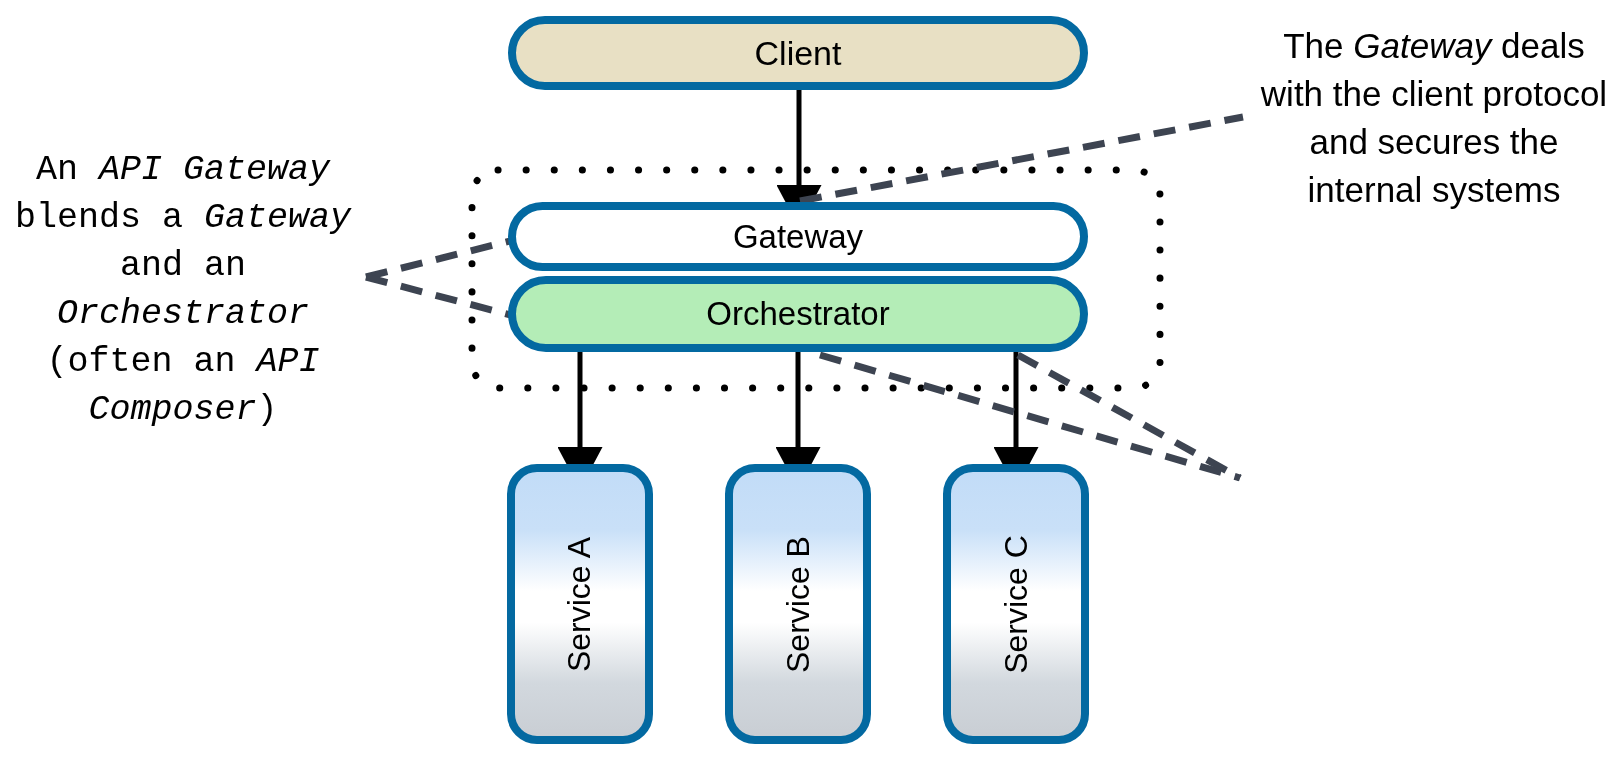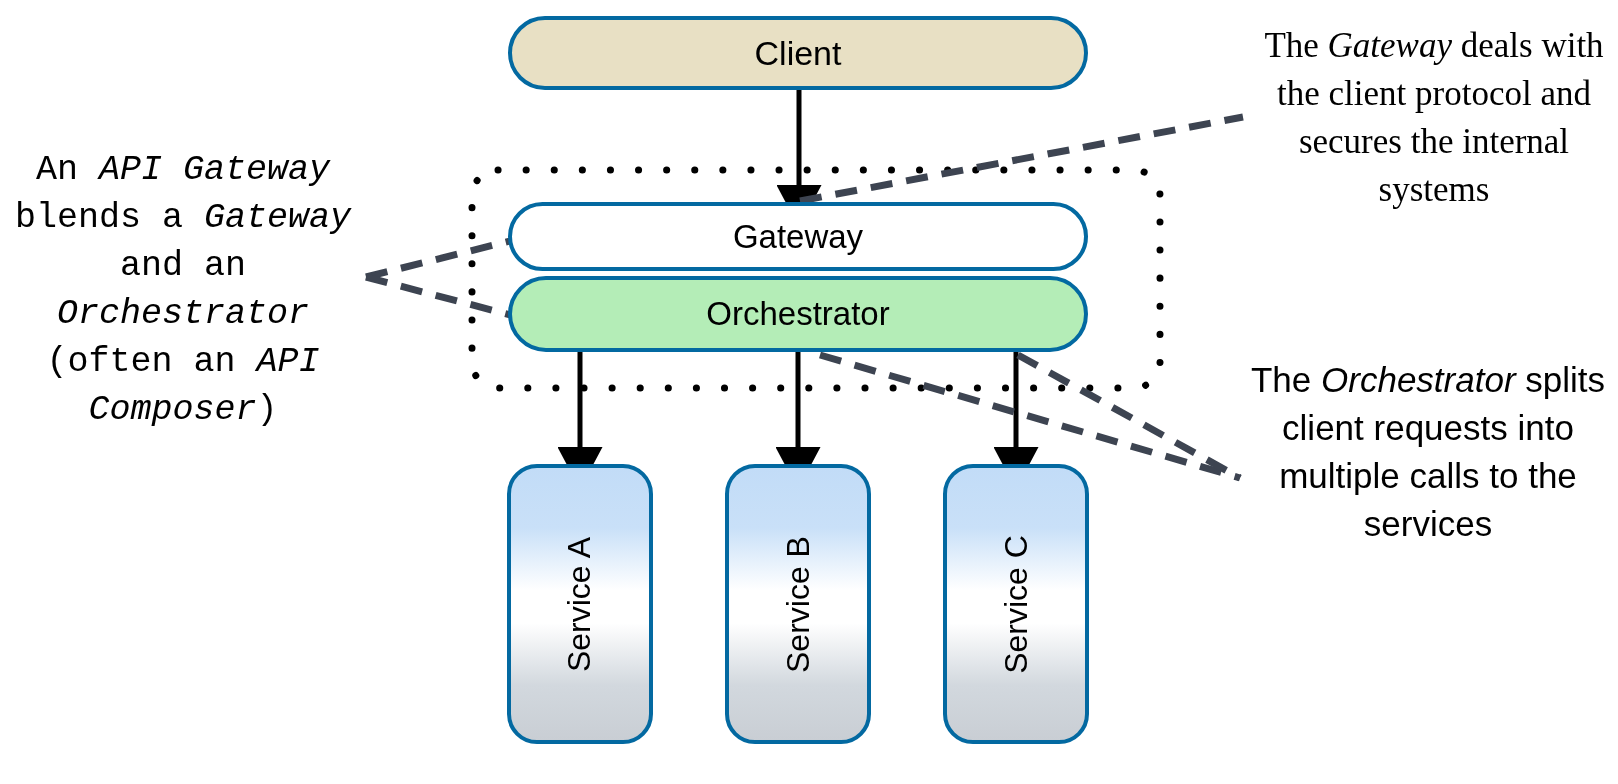--- a/index.html
+++ b/index.html
@@ -23,21 +23,21 @@
     top: 0;
     width: 1618px;
     height: 784px;
     pointer-events: none;
   }
 
   
   .node {
     position: absolute;
     box-sizing: border-box;
-    border: 4px solid #0369a1;
+    border: 8px solid #0369a1;
     display: flex;
     align-items: center;
     justify-content: center;
     color: #000000;
   }
 
   .node-client {
     left: 508px;
     top: 16px;
     width: 580px;
@@ -105,21 +105,20 @@
   .annot-left {
     left: 4px;
     top: 147px;
     width: 358px;
     font-family: Liberation Mono, monospace;
   }
   .annot-topright {
     left: 1256px;
     top: 22px;
     width: 356px;
-    font-family: Liberation Serif, serif;
   }
   .annot-bottomright {
     left: 1242px;
     top: 356px;
     width: 372px;
   }
 </style>
 </head>
 <body>
 
@@ -170,15 +169,14 @@
   </div>
 
   <div class="node node-service svc-c">
     <span class="vlabel">Service C</span>
   </div>
 
   <div class="annot annot-left"><span>An </span><em>API Gateway</em><span> blends a </span><em>Gateway</em><span> and an </span><em>Orchestrator</em><span> (often an </span><em>API Composer</em><span>)</span></div>
 
   <div class="annot annot-topright"><span>The </span><em>Gateway</em><span> deals with the client protocol and secures the internal systems</span></div>
 
-  <div class="annot annot-bottomright"><span>The </span><em>Orchestrator</em><span> splits client requests into multiple calls to the services</span></div>
 
 </div>
 
 </body></html>

